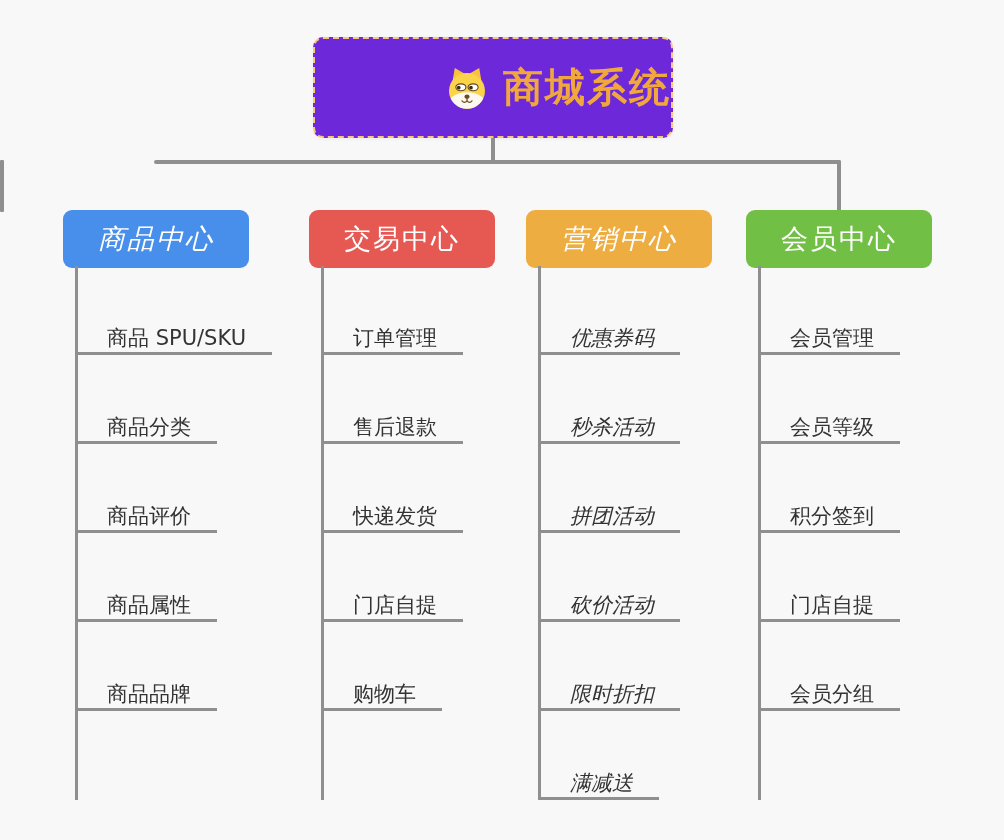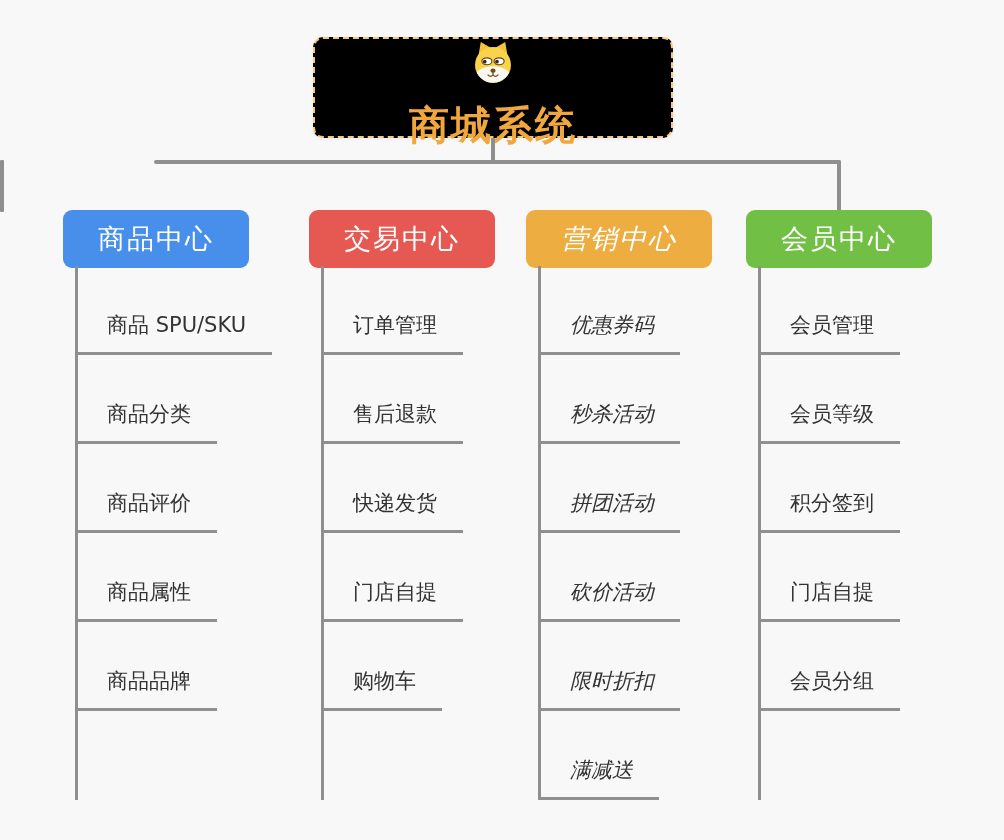--- a/index.html
+++ b/index.html
@@ -11,26 +11,25 @@
     position:relative;
     width:1004px;height:840px;
     background:var(--canvas-bg,#f8f8f8);
     overflow:hidden;
   }
 
   
   .root{
     position:absolute;left:313px;top:37px;
     width:360px;height:101px;box-sizing:border-box;
-    background:#000000;
+    background:#6d28d9;
     border:2px dashed var(--root-border,#f6c77f);
     border-radius:10px;
-    display:flex;align-items:center;justify-content:space-between;gap:13px;
+    display:flex;align-items:center;justify-content:flex-end;gap:13px;
     box-shadow:0 1px 4px rgba(0,0,0,0.05);
-    flex-direction:column;
   }
   .root-title{
     font-size:40px;font-weight:bold;
     color:var(--root-text,#f0a73d);
     letter-spacing:2px;white-space:nowrap;
   }
   .root-icon{width:46px;height:46px;flex:0 0 auto;}
 
   
   .conn{position:absolute;background:var(--connector,#8f8f8f);}
@@ -59,21 +58,21 @@
     height:534px;
   }
   .children::before{
     content:"";position:absolute;left:0;top:0;
     width:3px;height:100%;
     background:var(--connector,#8f8f8f);
   }
   .child-row{height:89px;display:flex;align-items:flex-end;}
   .child{
     border-bottom:3px solid var(--connector,#8f8f8f);
-    padding:0 26px 14px 32px;
+    padding:0 26px 1px 32px;
     font-size:21px;color:var(--child-text,#333333);
     white-space:nowrap;line-height:1.25;
   }
 </style>
 </head>
 <body>
 
 <div class="canvas" style="--canvas-bg: #f8f8f8; --connector: #8f8f8f; --root-border: #f6c77f; --root-text: #f0a73d; --child-text: #333333;">
 
   <div class="root">
@@ -97,21 +96,21 @@
 
   <div class="conn conn-stem"></div>
   <div class="conn conn-bus"></div>
   <div class="conn conn-drop"></div>
   <div class="conn conn-drop"></div>
   <div class="conn conn-drop"></div>
   <div class="conn conn-drop"></div>
 
   <div id="branches">
       <section class="branch">
-        <div class="branch-box" style="background: rgb(71, 143, 234);">
+        <div class="branch-box" style="background: rgb(71, 143, 234); font-style: italic;">
           <span>商品中心</span>
         </div>
         <div class="children">
           <div class="child-row">
             <div class="child">商品 SPU/SKU</div>
           </div>
           <div class="child-row">
             <div class="child">商品分类</div>
           </div>
           <div class="child-row">

